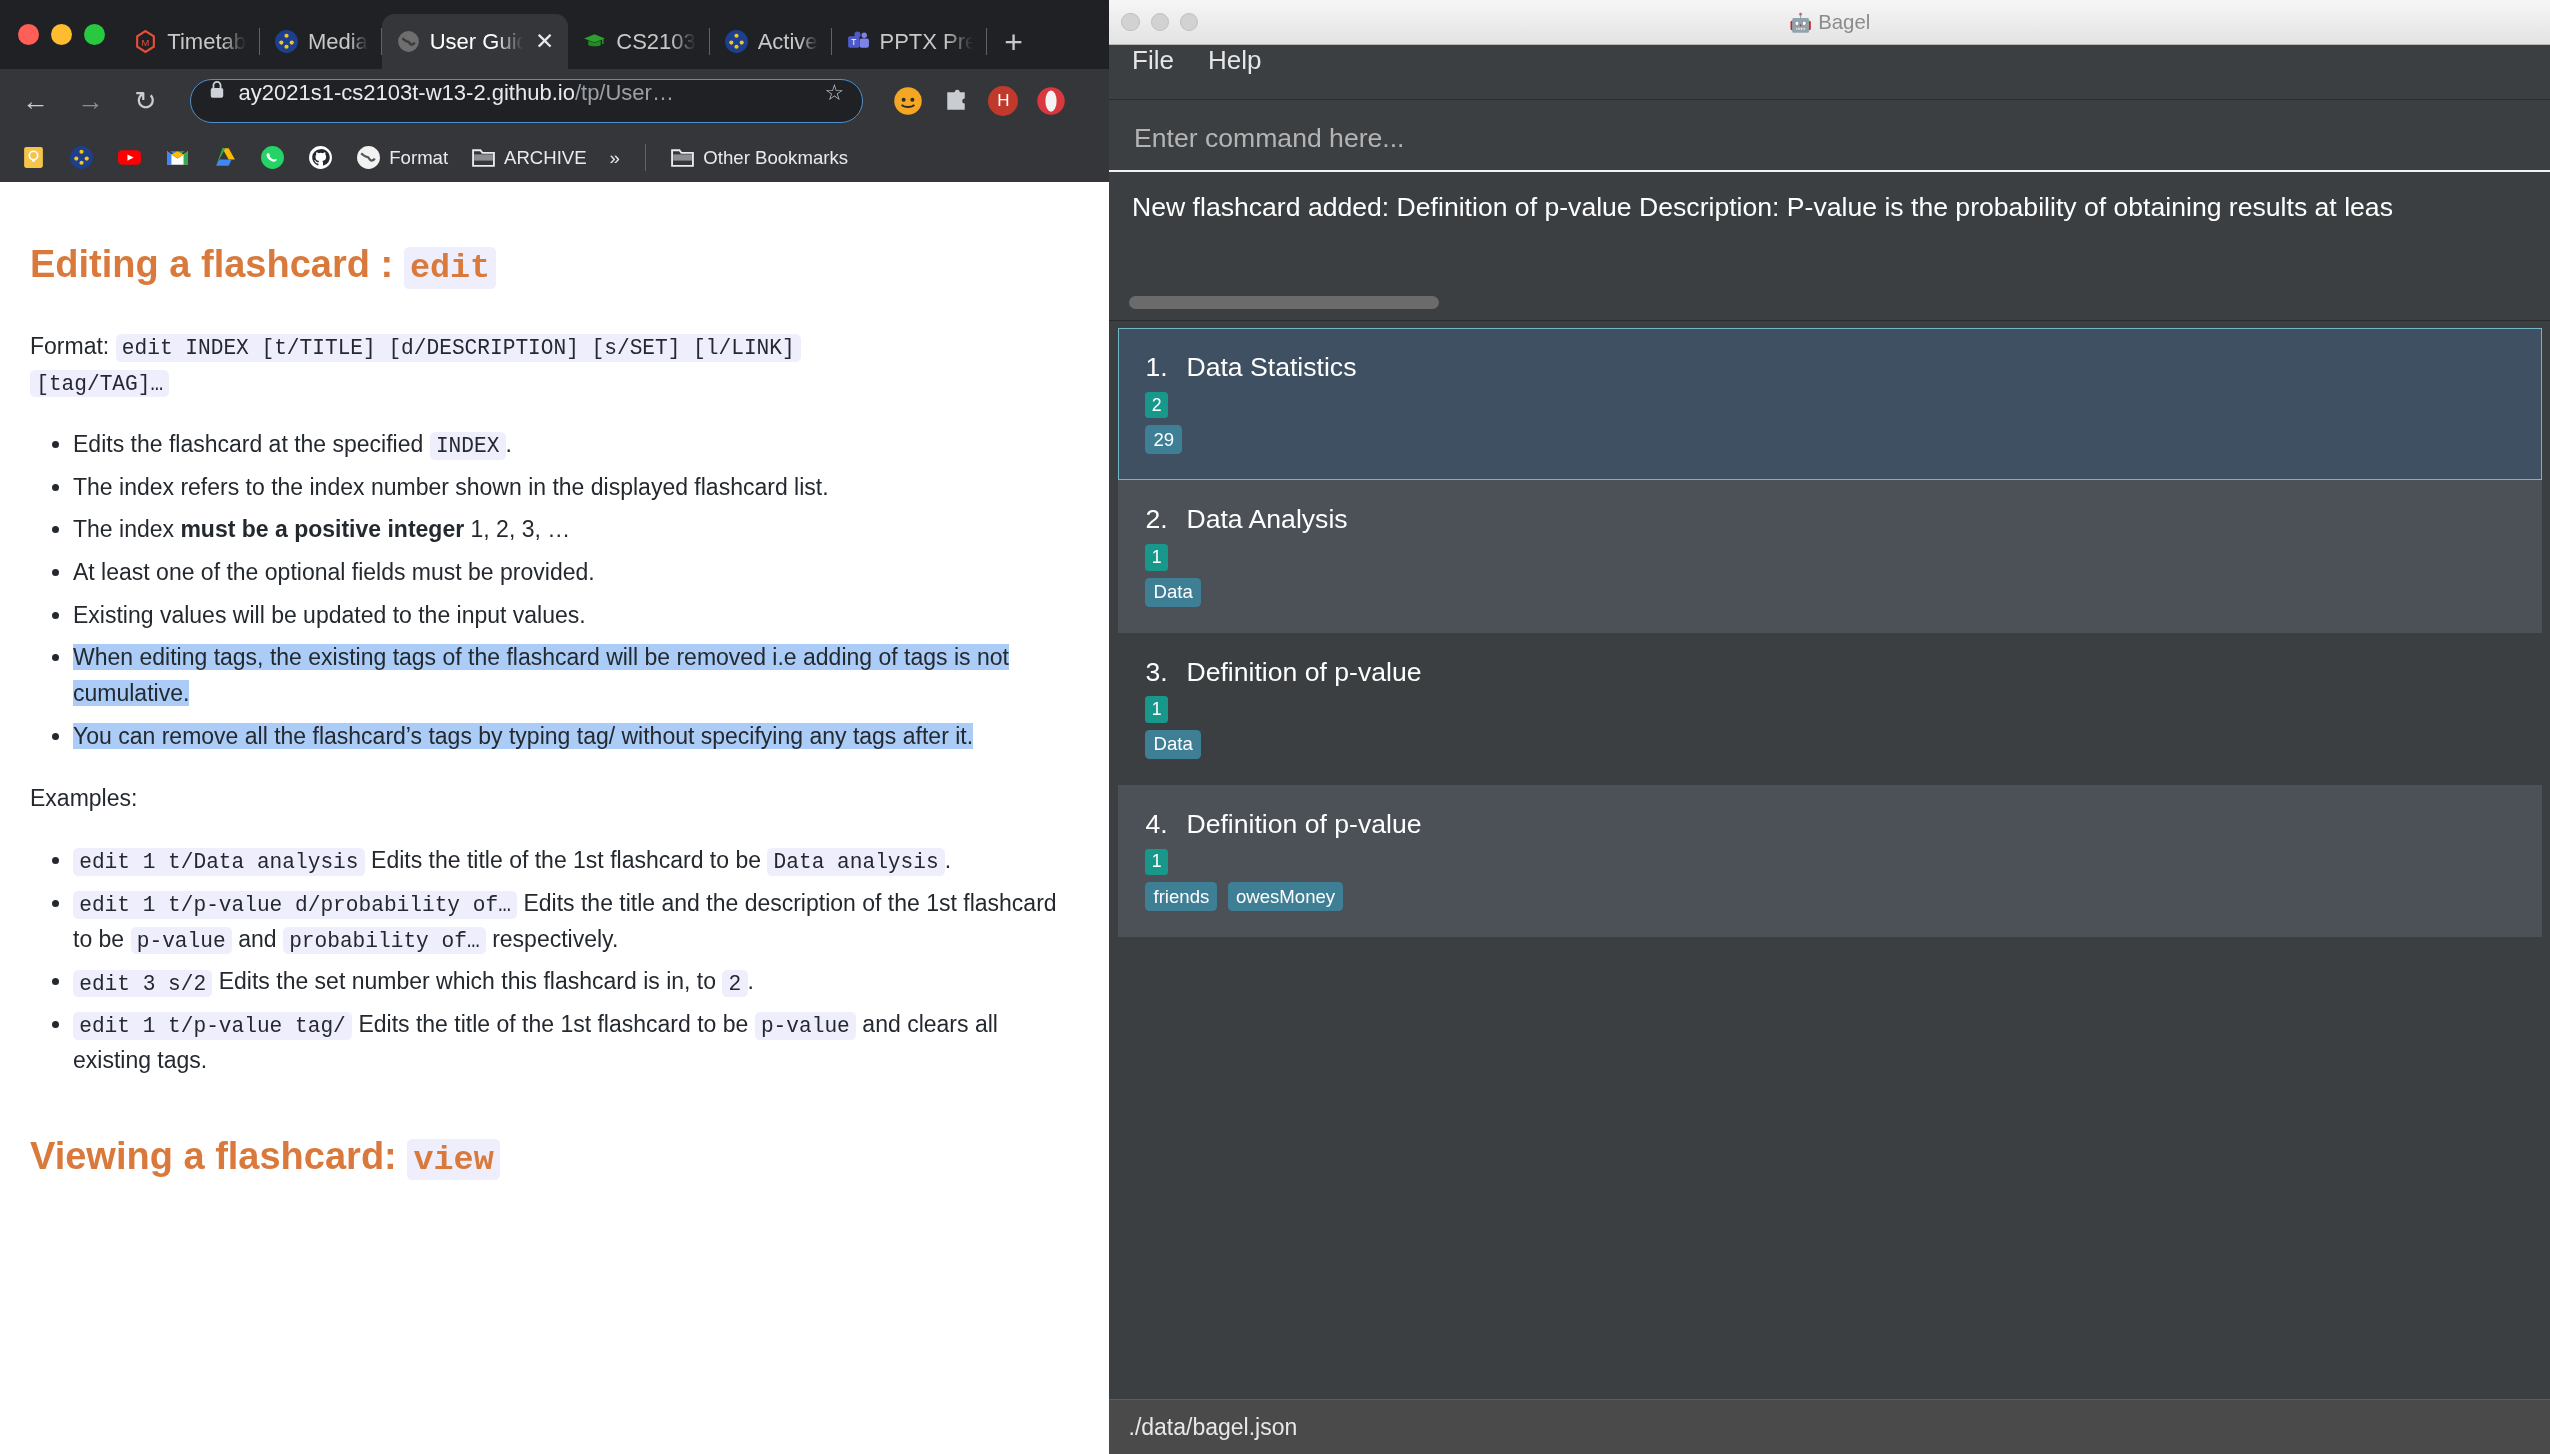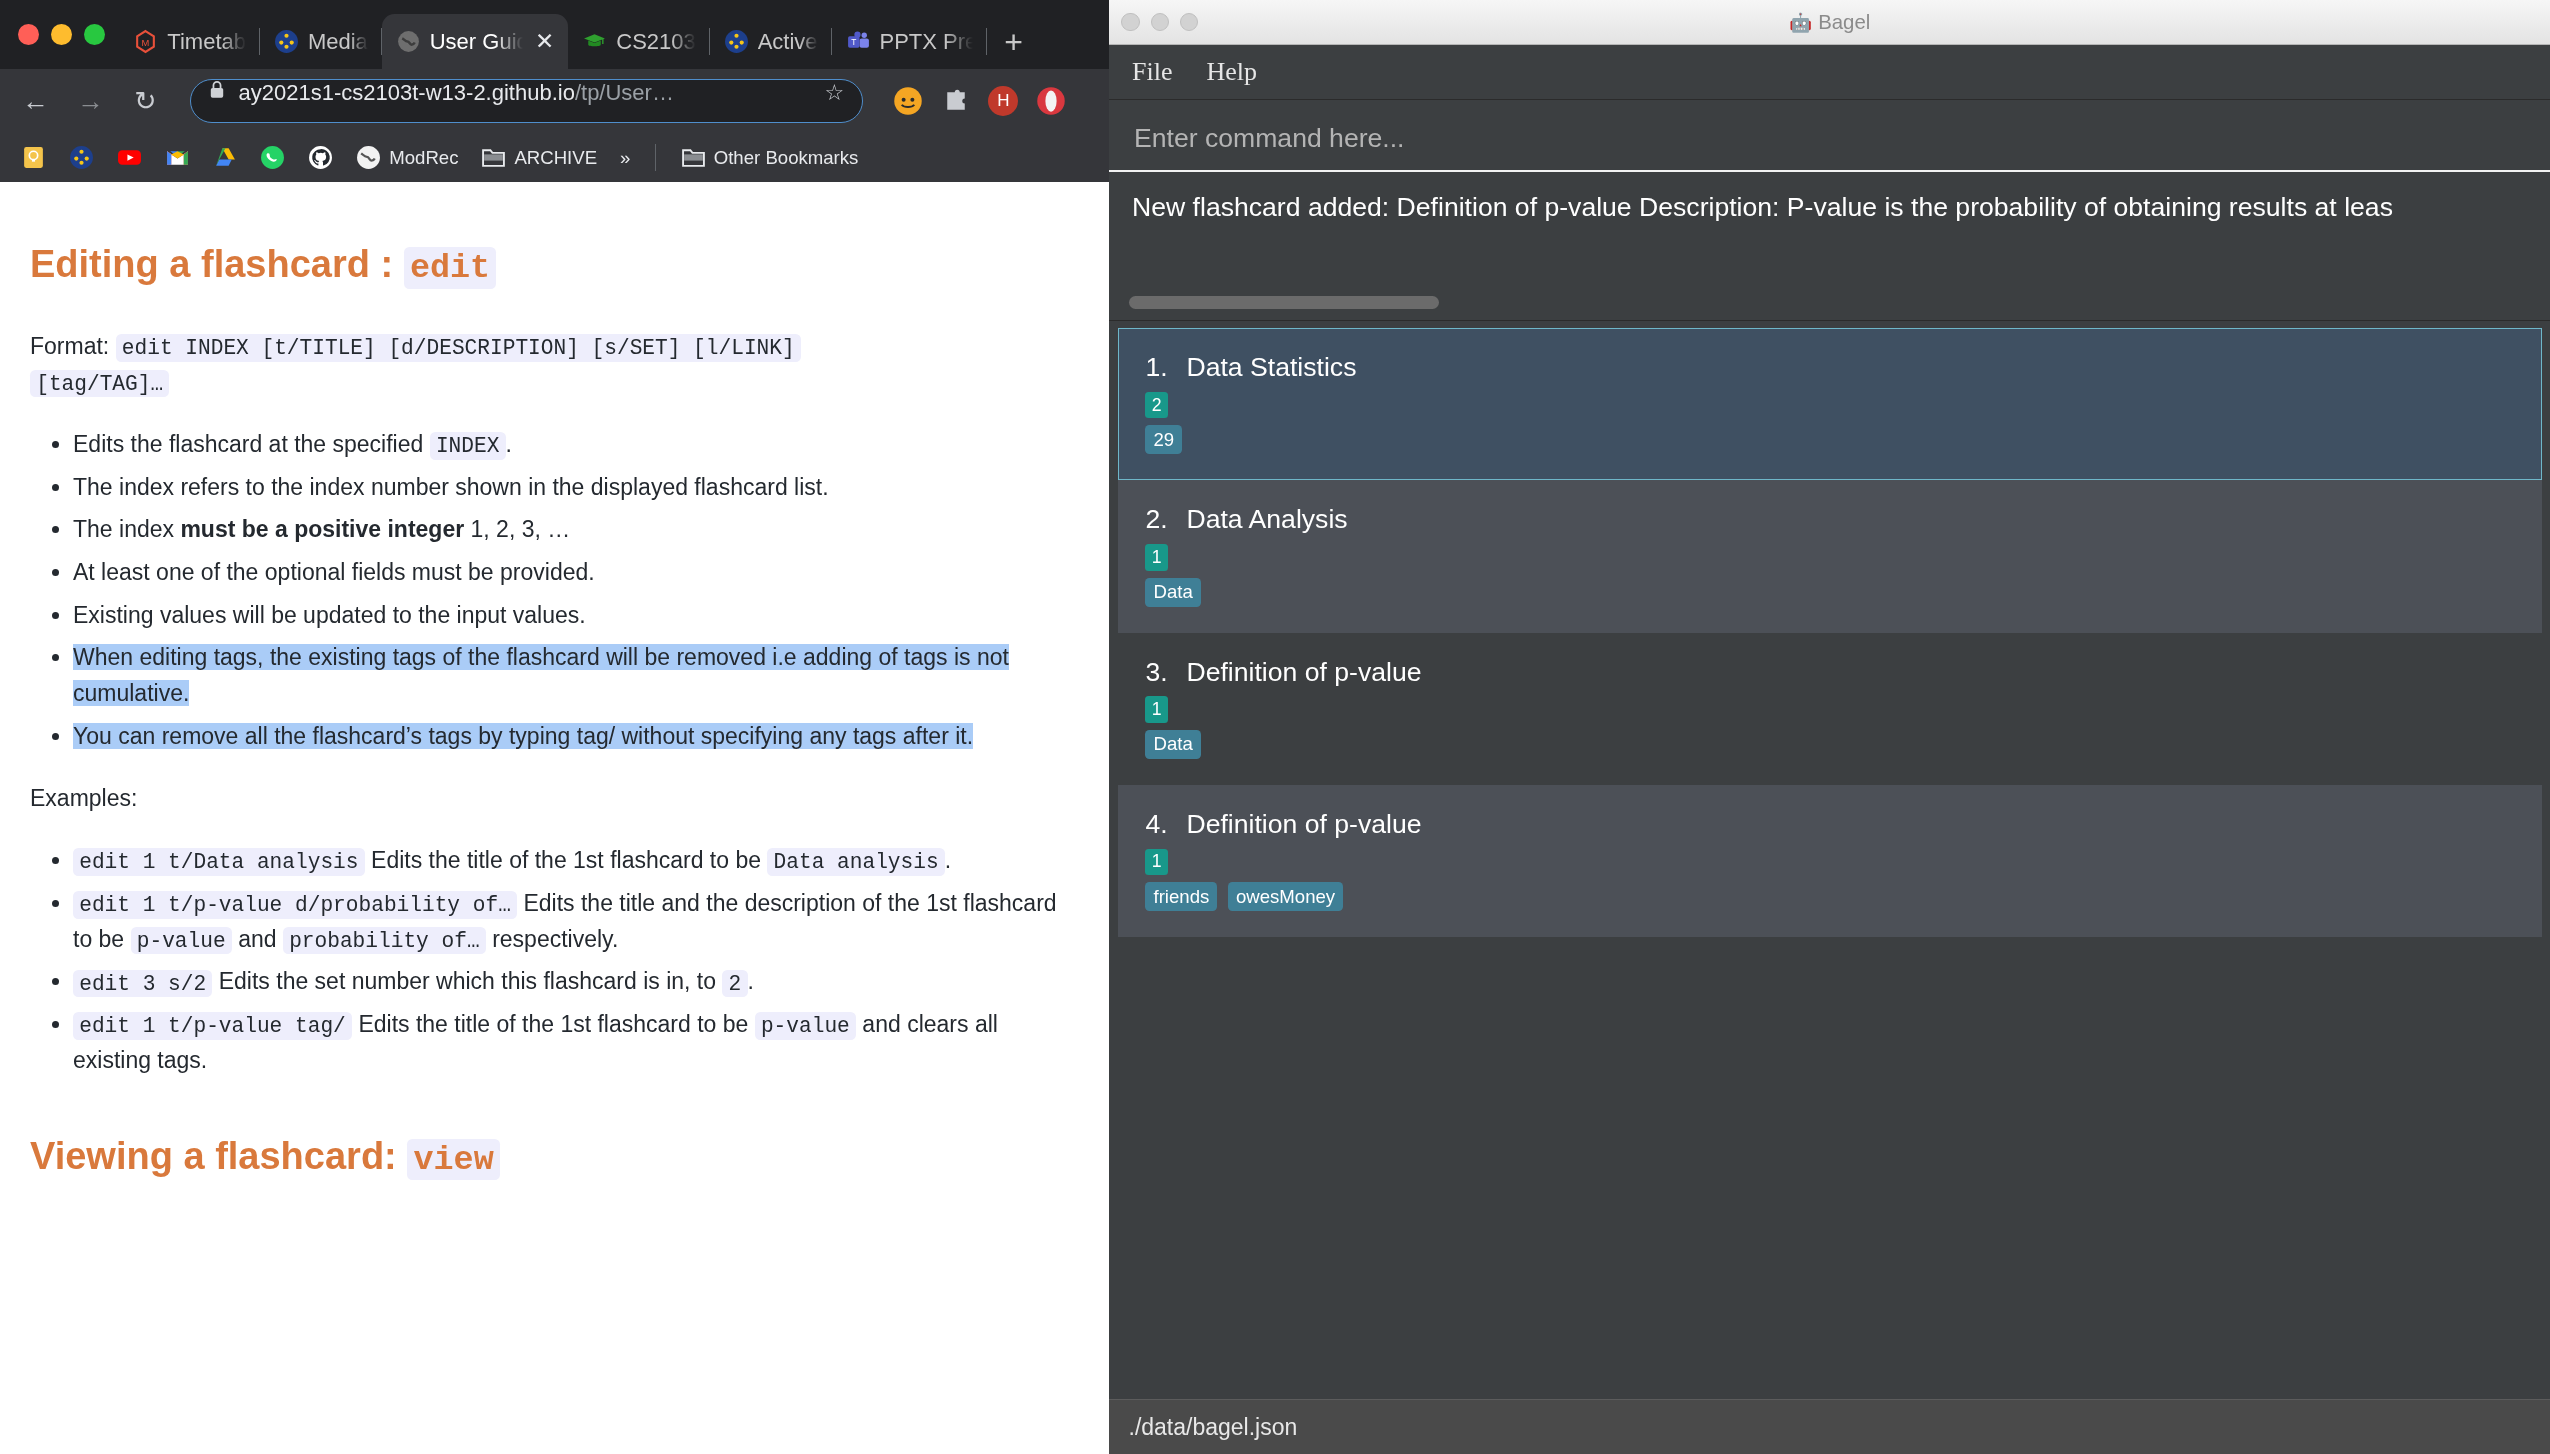--- a/index.html
+++ b/index.html
@@ -109,24 +109,23 @@
     display: flex; align-items: center; position: relative;
   }
   .apptraffic { display: flex; gap: 10.6px; padding-left: 12.4px; }
   .gdot { width: 18.6px; height: 18.6px; border-radius: 50%; background: #d2d2d2; border: 0.9px solid #c0c0c0; }
   #apptitle {
     position: absolute; left: 0; right: 0; text-align: center;
     font-size: 20.4px; color: #8b8b8b;
   }
   #apptitle .bot { font-size: 18.6px; margin-right: 5.3px; }
   #menubar {
-    height: 55px; background: #3c3f41; display: flex; align-items: center;
+    height: 55px; background: #3c3f41; display: flex; 
     padding-left: 23px; gap: 34px; color: #e6e6e6; font-size: 26px;
     border-bottom: 0.9px solid #2b2b2b;
-    font-family: Liberation Serif, serif;
   }
   #cmdbox {
     background: #3c3f41; padding: 23px 25px 16px 25px;
     border-bottom: 2.7px solid #f2f2f2;
   }
   #cmdplaceholder { color: #b4b4b4; font-size: 26.6px; }
   #resultbox {
     background: #3c3f41; height: 149px; position: relative;
     padding: 19.5px 0 0 23px; overflow: hidden;
     border-bottom: 0.9px solid #2b2b2b;
@@ -329,21 +328,21 @@
         <svg class="bmfav" viewBox="0 0 24 24">
           <circle cx="12" cy="12" r="11" fill="#fff"></circle>
           <path d="M12 4a8 8 0 00-2.5 15.6c.4.1.5-.2.5-.4v-1.5c-2 .4-2.5-.6-2.7-1.1-.1-.3-.6-1.1-1-1.3-.3-.2-.8-.6 0-.6.7 0 1.2.7 1.4 1 .8 1.3 2 1 2.5.8.1-.6.3-1 .6-1.2-1.8-.2-3.6-.9-3.6-4 0-.9.3-1.6.8-2.2-.1-.2-.4-1 .1-2.1 0 0 .7-.2 2.2.8a7.3 7.3 0 014 0c1.5-1 2.2-.8 2.2-.8.5 1.1.2 1.9.1 2.1.5.6.8 1.3.8 2.2 0 3.1-1.9 3.8-3.6 4 .3.3.6.8.6 1.6v2.4c0 .2.1.5.5.4A8 8 0 0012 4z" fill="#24292f"></path>
         </svg>
       </div>
       <div class="bm">
         <svg class="bmfav" viewBox="0 0 24 24">
           <circle cx="12" cy="12" r="11" fill="#f2f2f2"></circle>
           <path d="M5 8c2 1.6 3.4 3.4 5.5 3.4S13 15 15 15s3-2 3-2" fill="none" stroke="#555" stroke-width="2.2"></path>
         </svg>
-        <span>ModRec</span>
+        <span>Format</span>
       </div>
       <div class="bm">
         <svg class="bmfav" viewBox="0 0 24 24">
           <path d="M2 5h7l2 2.5h11V20H2z" fill="none" stroke="#e8eaed" stroke-width="1.8"></path>
           <rect x="3" y="9" width="18" height="6" fill="#8a8d91"></rect>
         </svg>
         <span>ARCHIVE</span>
       </div>
       <div class="bm">»</div>
       <div class="bmsep"></div>

